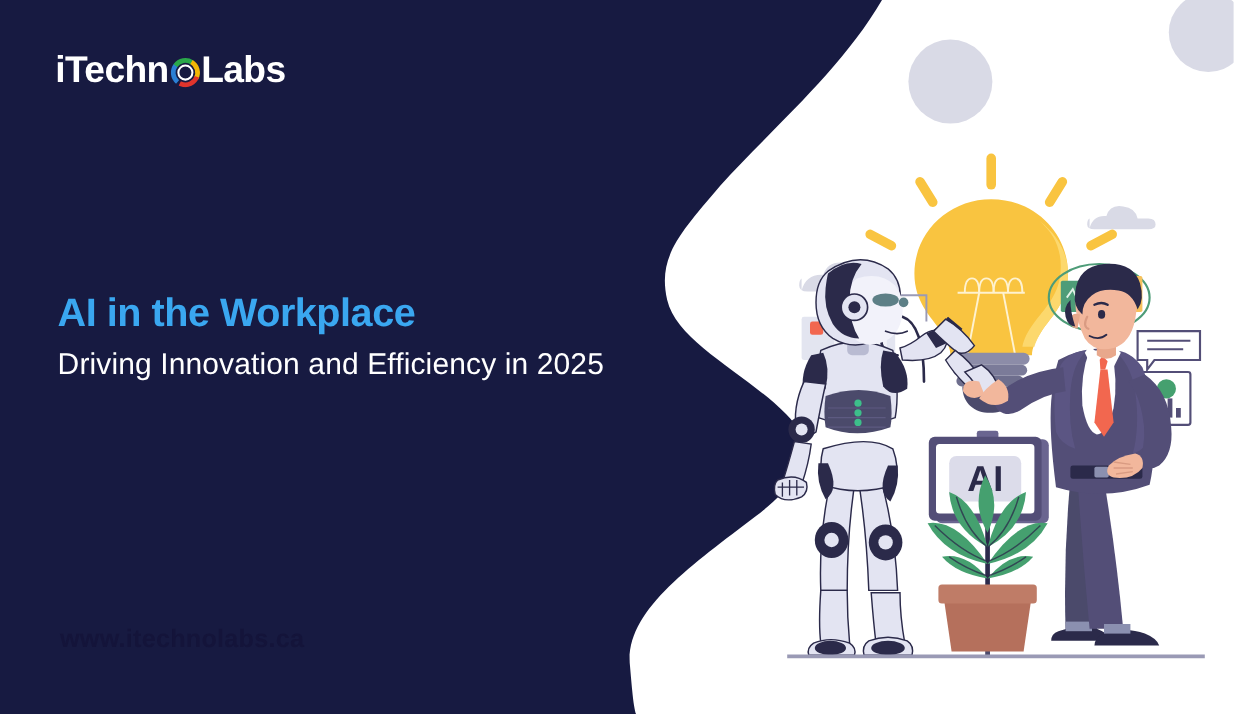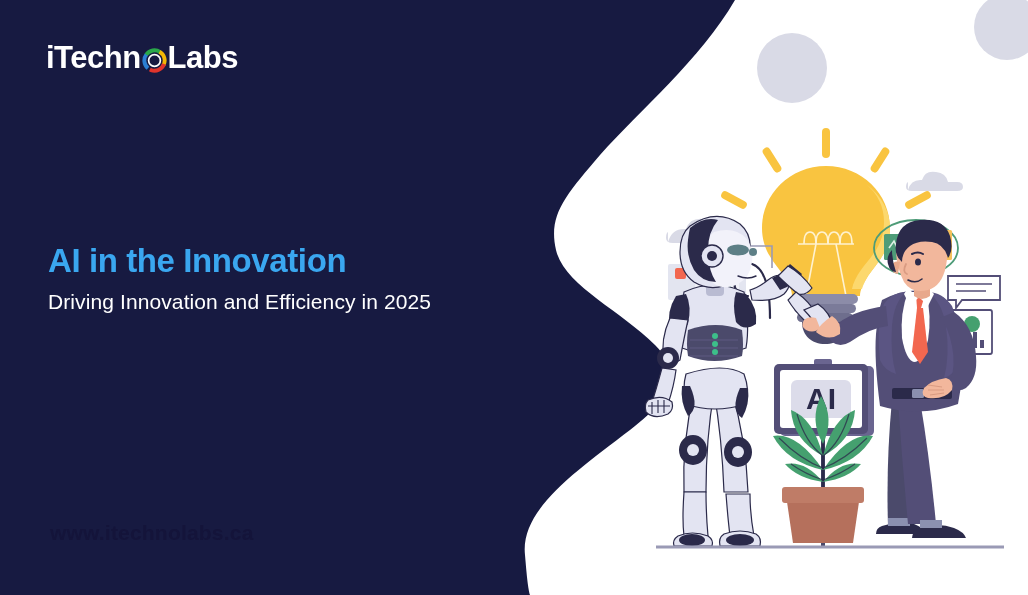--- a/index.html
+++ b/index.html
@@ -12,21 +12,21 @@
   
   .logo{position:absolute;left:46px;top:37px;display:flex;align-items:center;height:40px;}
   .logo-text{font-size:31px;font-weight:700;color:#ffffff;letter-spacing:-0.5px;line-height:1;
              font-family:"Liberation Sans",sans-serif;}
   .logo-ring{display:inline-block;width:25px;height:25px;margin:0 1px;position:relative;top:3px;}
 
   
   .copy{position:absolute;left:48px;top:243px;width:460px;}
   .headline{font-size:33px;font-weight:700;color:#3aa7f0;line-height:1.12;margin:0 0 8px 0;
             letter-spacing:-0.4px;}
-  .subhead{font-size:21px;font-weight:400;color:#ffffff;line-height:1.34;margin:0;letter-spacing:0.1px;}
+  .subhead{font-size:25px;font-weight:400;color:#ffffff;line-height:1.34;margin:0;letter-spacing:0.1px;}
 
   
   .site-url{position:absolute;left:50px;top:521px;font-size:21px;font-weight:700;color:#14143a;
             letter-spacing:0.2px;}
 
   
   .illus{position:absolute;left:620px;top:0;width:408px;height:595px;}
 </style>
 </head>
 <body>
@@ -57,21 +57,21 @@
         <circle cx="16" cy="16" r="13" fill="none" stroke="#2aa84a" stroke-width="5" stroke-dasharray="20 62" transform="rotate(215 16 16)"></circle>
         <circle cx="16" cy="16" r="13" fill="none" stroke="#f2b705" stroke-width="5" stroke-dasharray="20 62" transform="rotate(300 16 16)"></circle>
         <circle cx="16" cy="16" r="13" fill="none" stroke="#e0342c" stroke-width="5" stroke-dasharray="22 62" transform="rotate(20 16 16)"></circle>
         <circle cx="16" cy="16" r="7.5" fill="none" stroke="#ffffff" stroke-width="2.2"></circle>
       </svg>
     </span>
     <span class="logo-text">Labs</span>
   </div>
 
   <div class="copy">
-    <h1 class="headline">AI in the Innovation</h1>
+    <h1 class="headline">AI in the Workplace</h1>
     <p class="subhead">Driving Innovation and Efficiency in 2025</p>
   </div>
 
   <div class="site-url">www.itechnolabs.ca</div>
 
   <svg class="illus" viewBox="0 0 408 595">
 
     <g fill="#d9dae6">
       <path d="M48,242 q4,-14 18,-13 q4,-12 18,-10 q13,1 15,13 l12,0 q7,0 7,6 q0,5 -7,5 l-58,0 q-7,0 -7,-5 q0,-5 2,-6 z"></path>
     </g>

